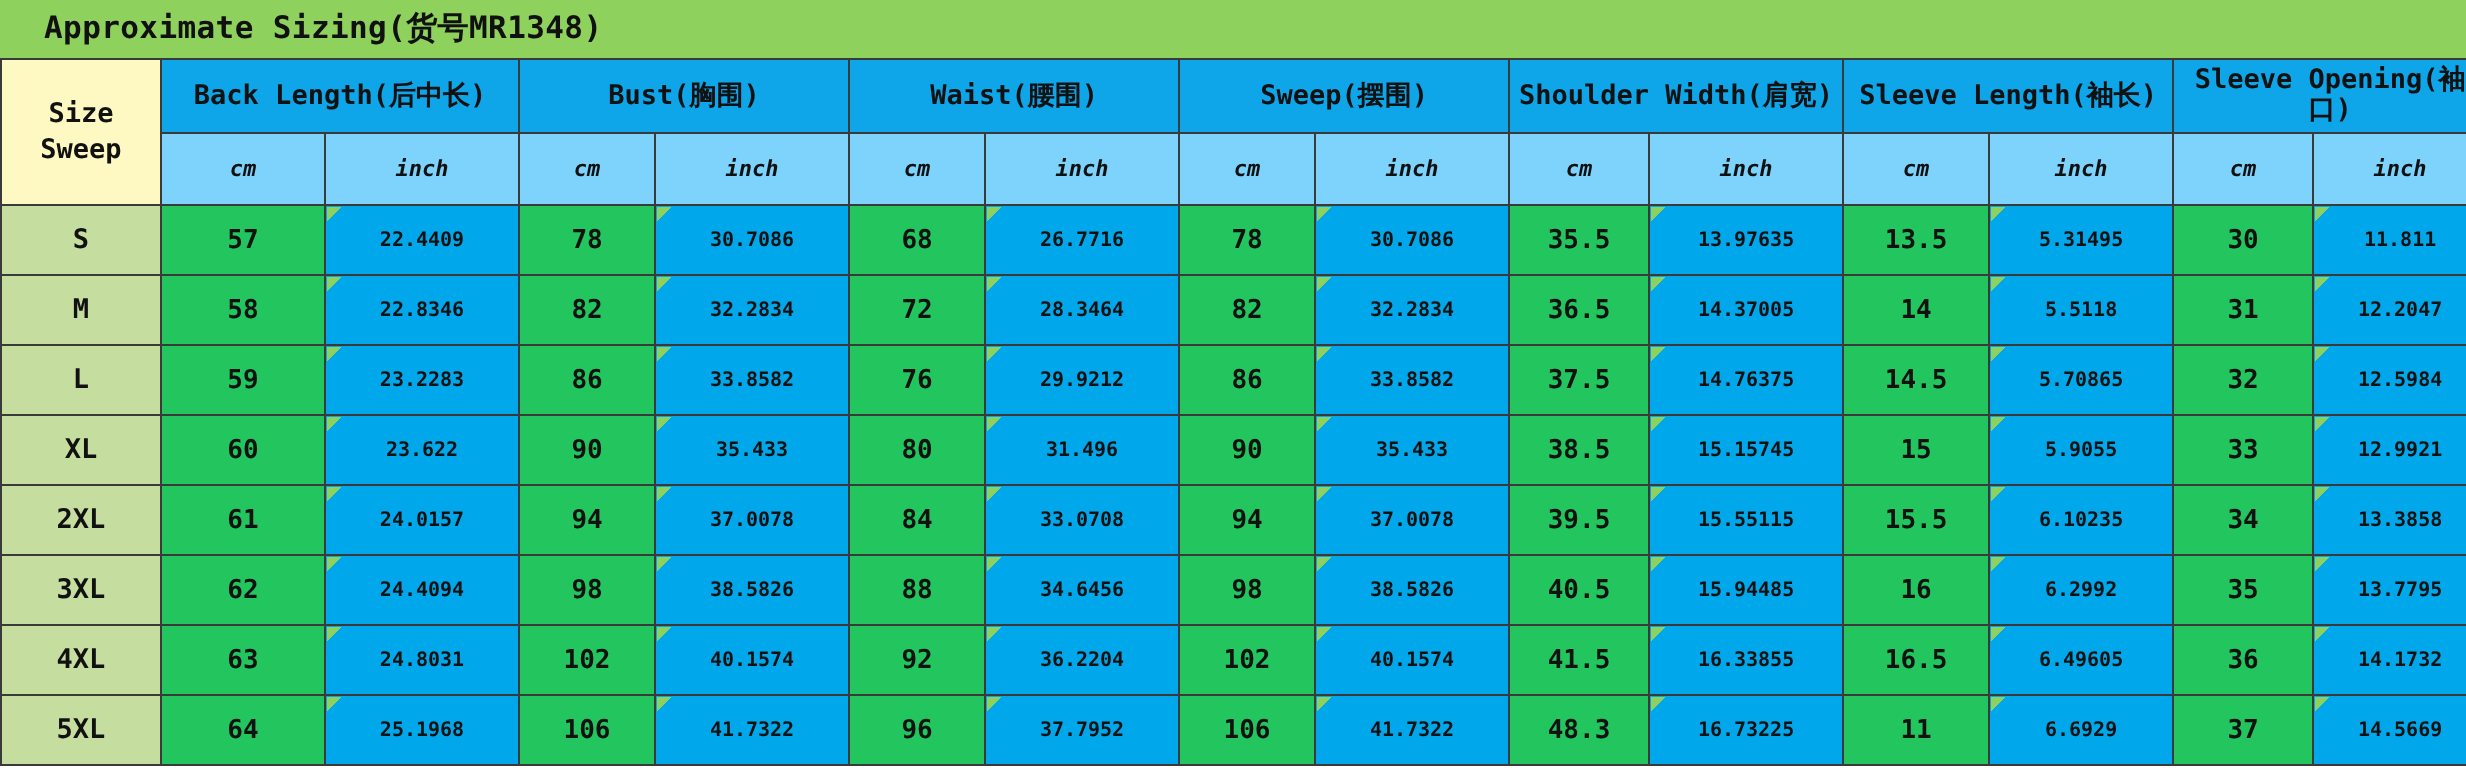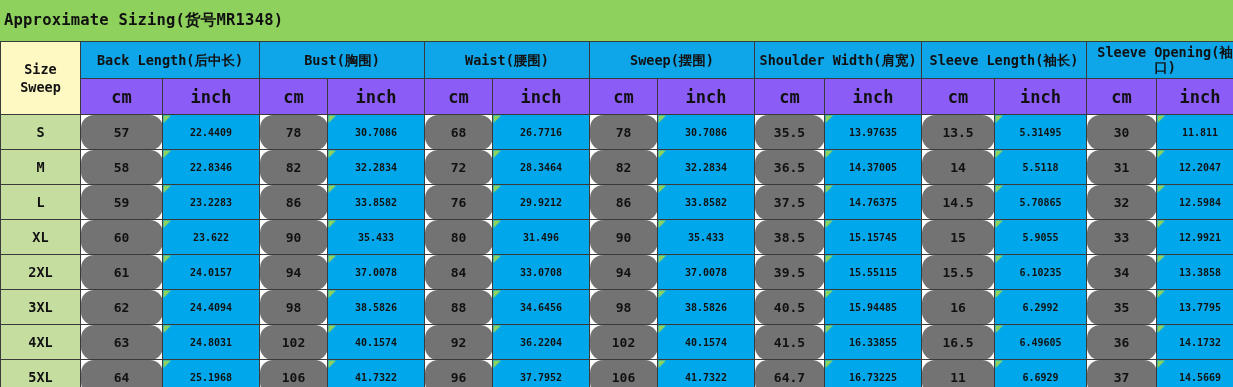--- a/index.html
+++ b/index.html
@@ -12,25 +12,25 @@
     height: 387px;
     font-family: "DejaVu Sans Mono", "Liberation Mono", monospace;
     overflow: hidden;
   }
   #sizing-widget {
     width: 1233px;
     height: 387px;
     position: relative;
   }
   .title-bar {
-    height: 41px;
+    height: 29px;
     background: #8ed15c;
     display: flex;
     align-items: center;
-    padding-left: 4px;
+    padding-left: 22px;
     box-sizing: border-box;
   }
   .title-text {
     font-size: 15.5px;
     font-weight: bold;
     color: #111111;
     letter-spacing: 0.2px;
     white-space: nowrap;
   }
   table.size-table {
@@ -57,35 +57,35 @@
     padding: 0 4px;
     line-height: 1.1;
   }
   th.sizecell {
     background: #fef9c3;
     font-size: 13.5px;
     line-height: 1.35;
     width: 80px;
   }
   th.unit {
-    background: #8b5cf6;
-    font-size: 17px;
+    background: #7dd3fc;
+    font-size: 11px;
     height: 35px;
+    font-style: italic;
   }
   td.sizelabel {
     background: #c6dda0;
     font-size: 13.5px;
     height: 34px;
   }
   td.cm {
-    background: #737373;
+    background: #22c55e;
     font-size: 13px;
     height: 34px;
     font-weight: normal;
-    border-radius: 13px;
   }
   td.inch {
     background: #00a8eb;
     font-size: 10px;
     height: 34px;
     font-weight: normal;
     position: relative;
     background-image: linear-gradient(135deg, #8ed15c 0px, #8ed15c 5px, transparent 5px);
   }
 </style>
@@ -270,21 +270,21 @@
         <tr>
           <td class="sizelabel">5XL</td>
           <td class="cm">64</td>
           <td class="inch">25.1968</td>
           <td class="cm">106</td>
           <td class="inch">41.7322</td>
           <td class="cm">96</td>
           <td class="inch">37.7952</td>
           <td class="cm">106</td>
           <td class="inch">41.7322</td>
-          <td class="cm">64.7</td>
+          <td class="cm">48.3</td>
           <td class="inch">16.73225</td>
           <td class="cm">11</td>
           <td class="inch">6.6929</td>
           <td class="cm">37</td>
           <td class="inch">14.5669</td>
         </tr>
       </tbody>
   </table>
 
 </div>

